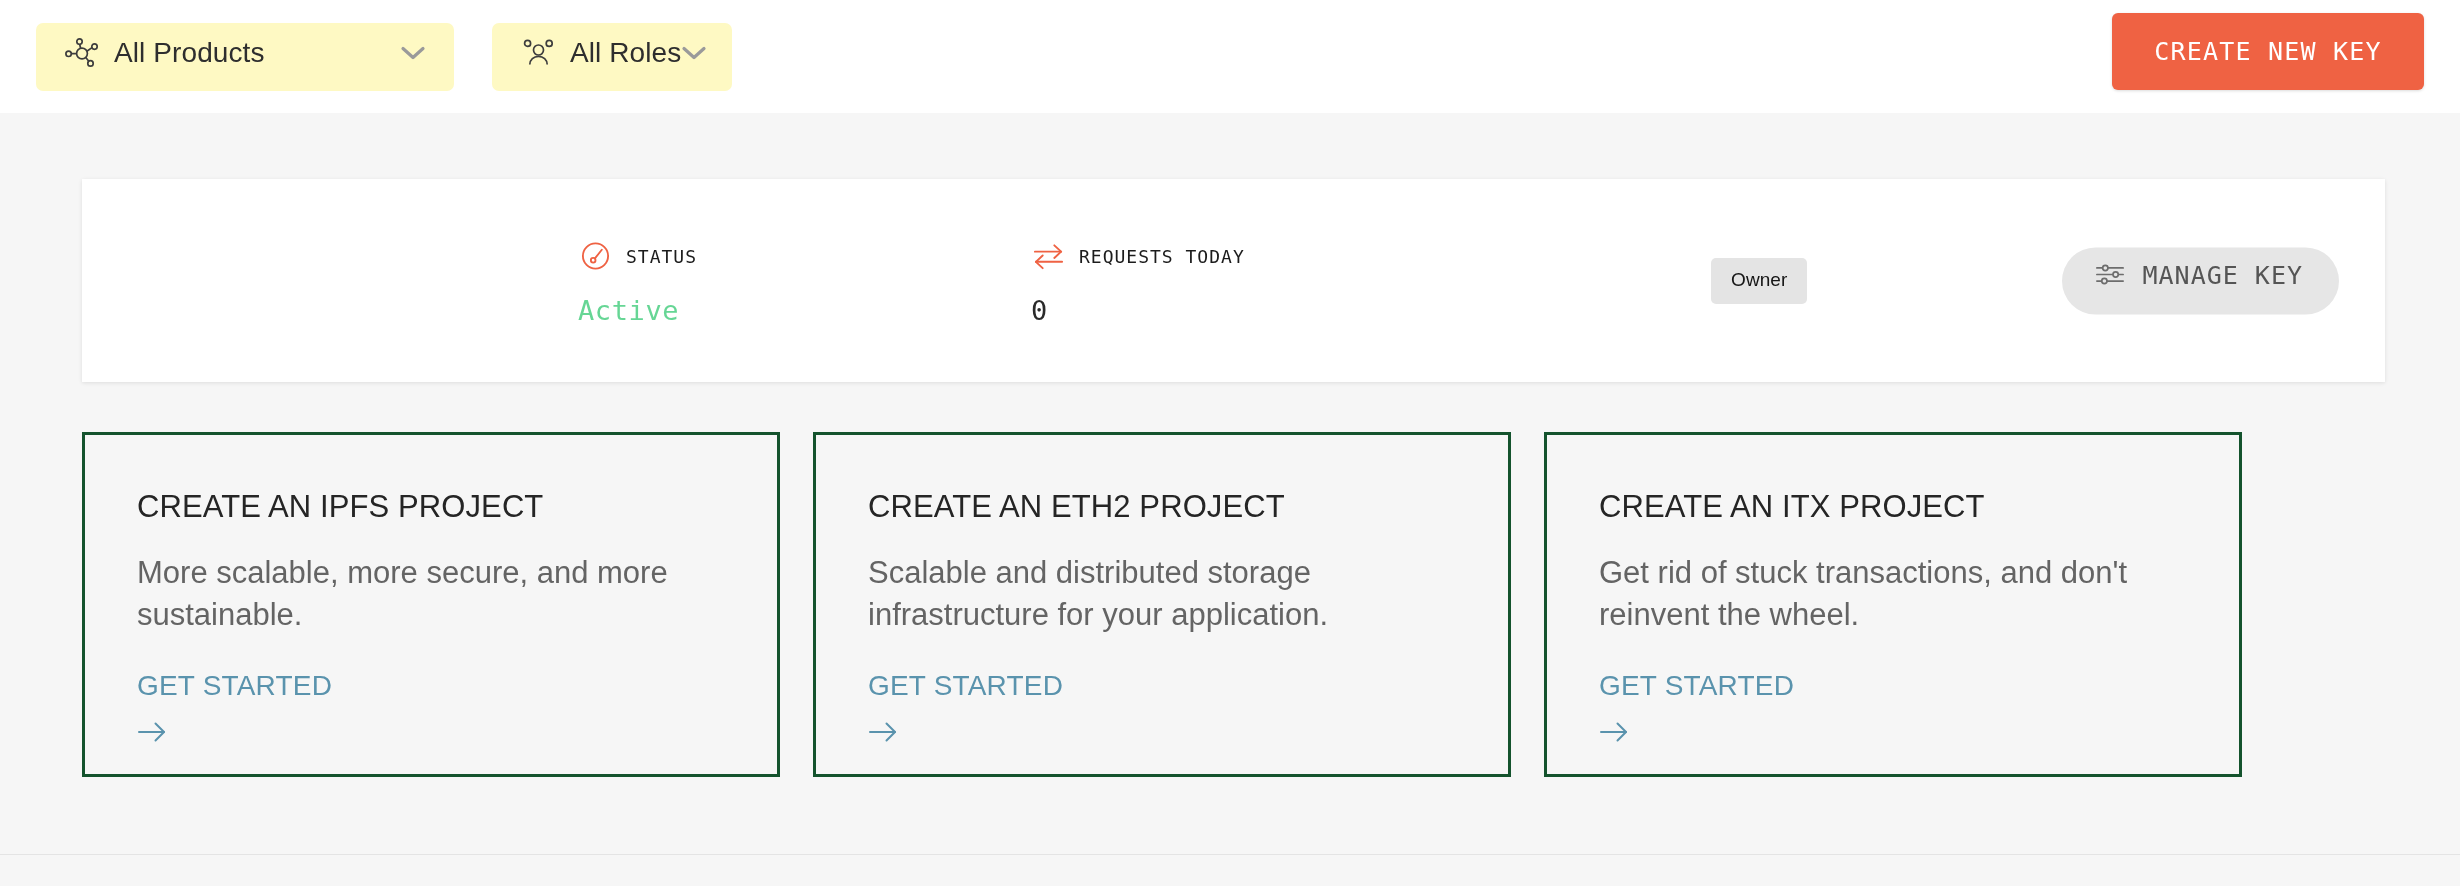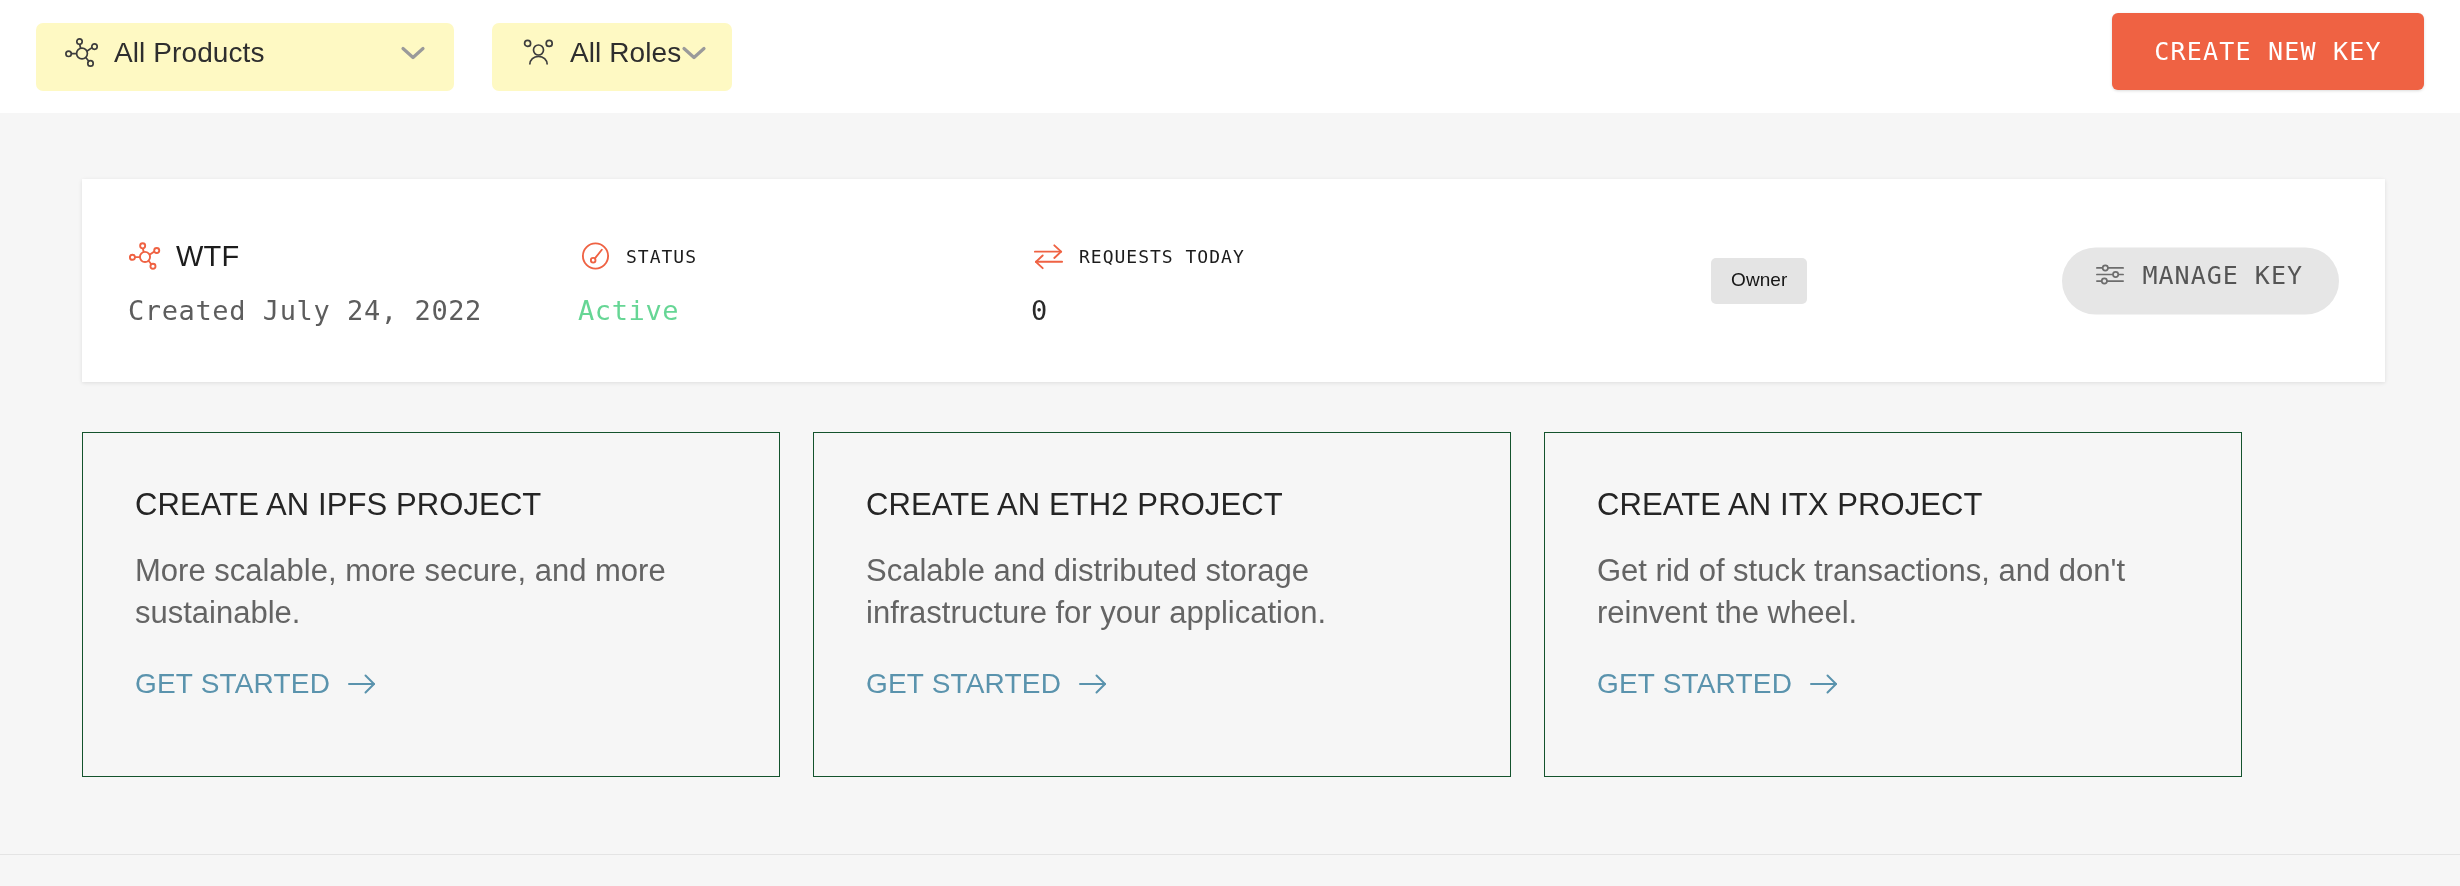--- a/index.html
+++ b/index.html
@@ -202,21 +202,21 @@
     left: 82px;
     top: 432px;
     width: 2304px;
     display: flex;
     gap: 33px;
   }
 
   .project-card {
     width: 698px;
     height: 345px;
-    border: 1px solid #14532d;
+    border: 3px solid #14532d;
     background: transparent;
     padding: 54px 56px 0 52px;
   }
 
   .pc-title {
     font-size: 31px;
     color: #252525;
     letter-spacing: .1px;
     white-space: nowrap;
   }
@@ -225,27 +225,27 @@
     margin-top: 27px;
     font-size: 31px;
     line-height: 42px;
     color: #646464;
     max-width: 640px;
   }
 
   .pc-link {
     margin-top: 34px;
     display: inline-flex;
-    align-items: center;
     gap: 17px;
     color: #5a93ad;
     font-size: 28px;
     letter-spacing: .2px;
     cursor: pointer;
     text-decoration: none;
+    flex-direction: column;
   }
 
   .pc-arrow {
     width: 30px; height: 26px;
     display: flex; align-items: center; justify-content: center;
   }
 
   
   .bottom-divider {
     position: absolute;
@@ -304,39 +304,20 @@
         </span>
       </button>
 
     </div>
 
     <button class="create-key-btn">CREATE NEW KEY</button>
   </div>
 
   <div class="key-card">
 
-    <div class="kc-col name">
-      <div class="kc-head">
-        <span class="kc-ico">
-          <svg width="32" height="30" viewBox="0 0 34 32" fill="none" stroke="currentColor" stroke-width="2">
-            <circle cx="17" cy="16.5" r="5.4"></circle>
-            <circle cx="14.5" cy="4.6" r="2.7"></circle>
-            <circle cx="29.5" cy="9.6" r="2.7"></circle>
-            <circle cx="3.6" cy="16.8" r="2.7"></circle>
-            <circle cx="25.5" cy="26.4" r="2.7"></circle>
-            <line x1="15.6" y1="11.2" x2="14.7" y2="7.3"></line>
-            <line x1="21.8" y1="14.2" x2="27.0" y2="10.6"></line>
-            <line x1="11.6" y1="16.6" x2="6.3" y2="16.7"></line>
-            <line x1="20.6" y1="20.3" x2="23.8" y2="24.3"></line>
-          </svg>
-        </span>
-        <span class="kc-title">WTF</span>
-      </div>
-      <div class="kc-sub">Created July 24, 2022</div>
-    </div>
 
     <div class="kc-col status">
       <div class="kc-head">
         <span class="kc-ico">
           <svg width="31" height="31" viewBox="0 0 32 32" fill="none" stroke="currentColor" stroke-width="1.9">
             <circle cx="16" cy="16" r="13"></circle>
             <circle cx="13.6" cy="20.4" r="2.4"></circle>
             <line x1="15.4" y1="18.5" x2="22.5" y2="9.5" stroke-linecap="round"></line>
           </svg>
         </span>

